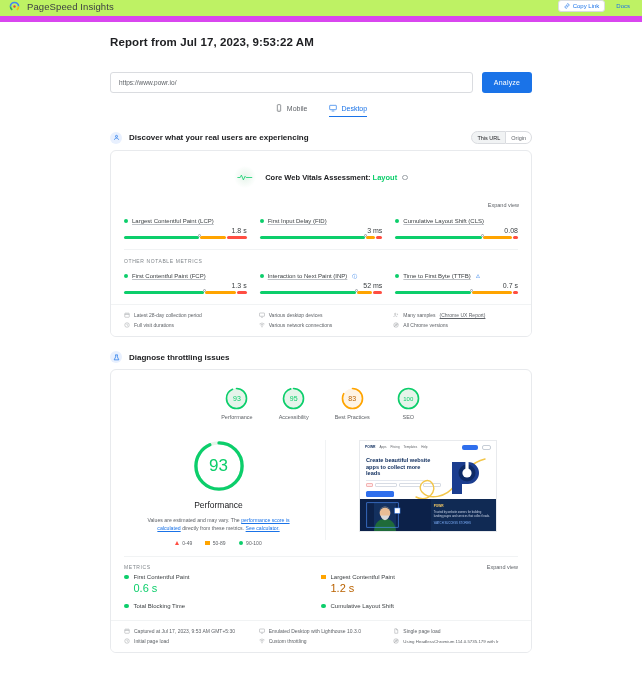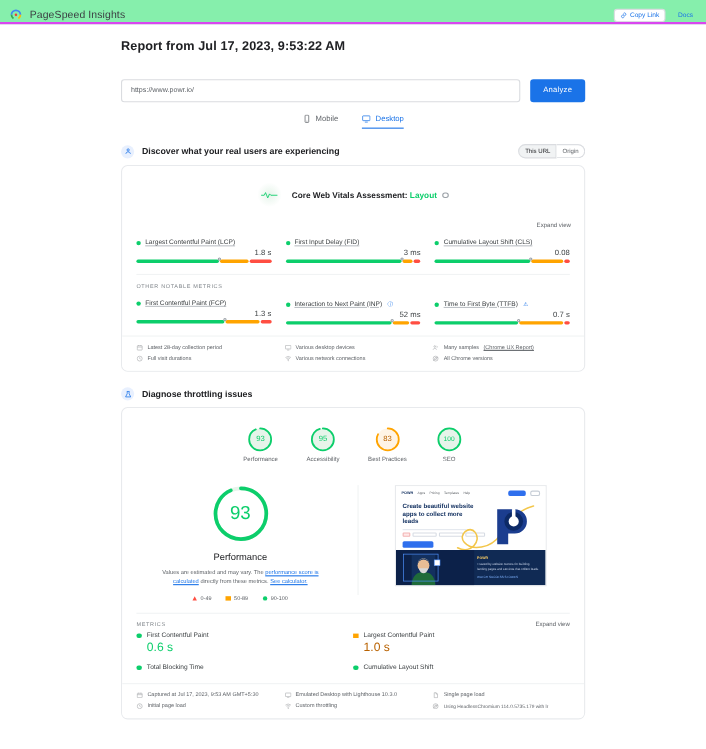--- a/index.html
+++ b/index.html
@@ -7,24 +7,24 @@
     width: 642px; height: 681px;
     font-family: "Liberation Sans", sans-serif;
     background: #ffffff;
     color: #202124;
     overflow: hidden;
   }
 
   
   .topbar {
     height: 22px;
-    display: flex; align-items: flex-end;
+    display: flex; align-items: flex-start;
     padding: 0 8px;
-    border-bottom: 2px solid #d946ef;
-    background: #86efac;
+    border-bottom: 6px solid #d946ef;
+    background: #bef264;
   }
   .brand { display: flex; align-items: center; gap: 6px; }
   .brand-logo { width: 13px; height: 13px; display: block; }
   .brand-title { font-size: 9.5px; color: #3c4043; letter-spacing: .1px; }
   .topbar-right { margin-left: auto; display: flex; align-items: center; gap: 7px; }
   .copy-link {
     display: flex; align-items: center; gap: 3px;
     font-size: 6px; color: #1a73e8;
     border: 1px solid #dadce0; border-radius: 3px;
     padding: 2px 5px; background: #fff;
@@ -625,21 +625,21 @@
             <span class="mi-dot good"></span>
           <span class="mi-name">First Contentful Paint</span>
           </div>
         <div class="mi-val good">0.6 s</div>
       </div>
       <div>
         <div class="mi-head">
             <span class="mi-dot avg"></span>
           <span class="mi-name">Largest Contentful Paint</span>
           </div>
-        <div class="mi-val avg">1.0 s</div>
+        <div class="mi-val avg">1.2 s</div>
       </div>
       <div>
         <div class="mi-head">
             <span class="mi-dot good"></span>
           <span class="mi-name">Total Blocking Time</span>
           </div>
       </div>
       <div>
         <div class="mi-head">
             <span class="mi-dot good"></span>

